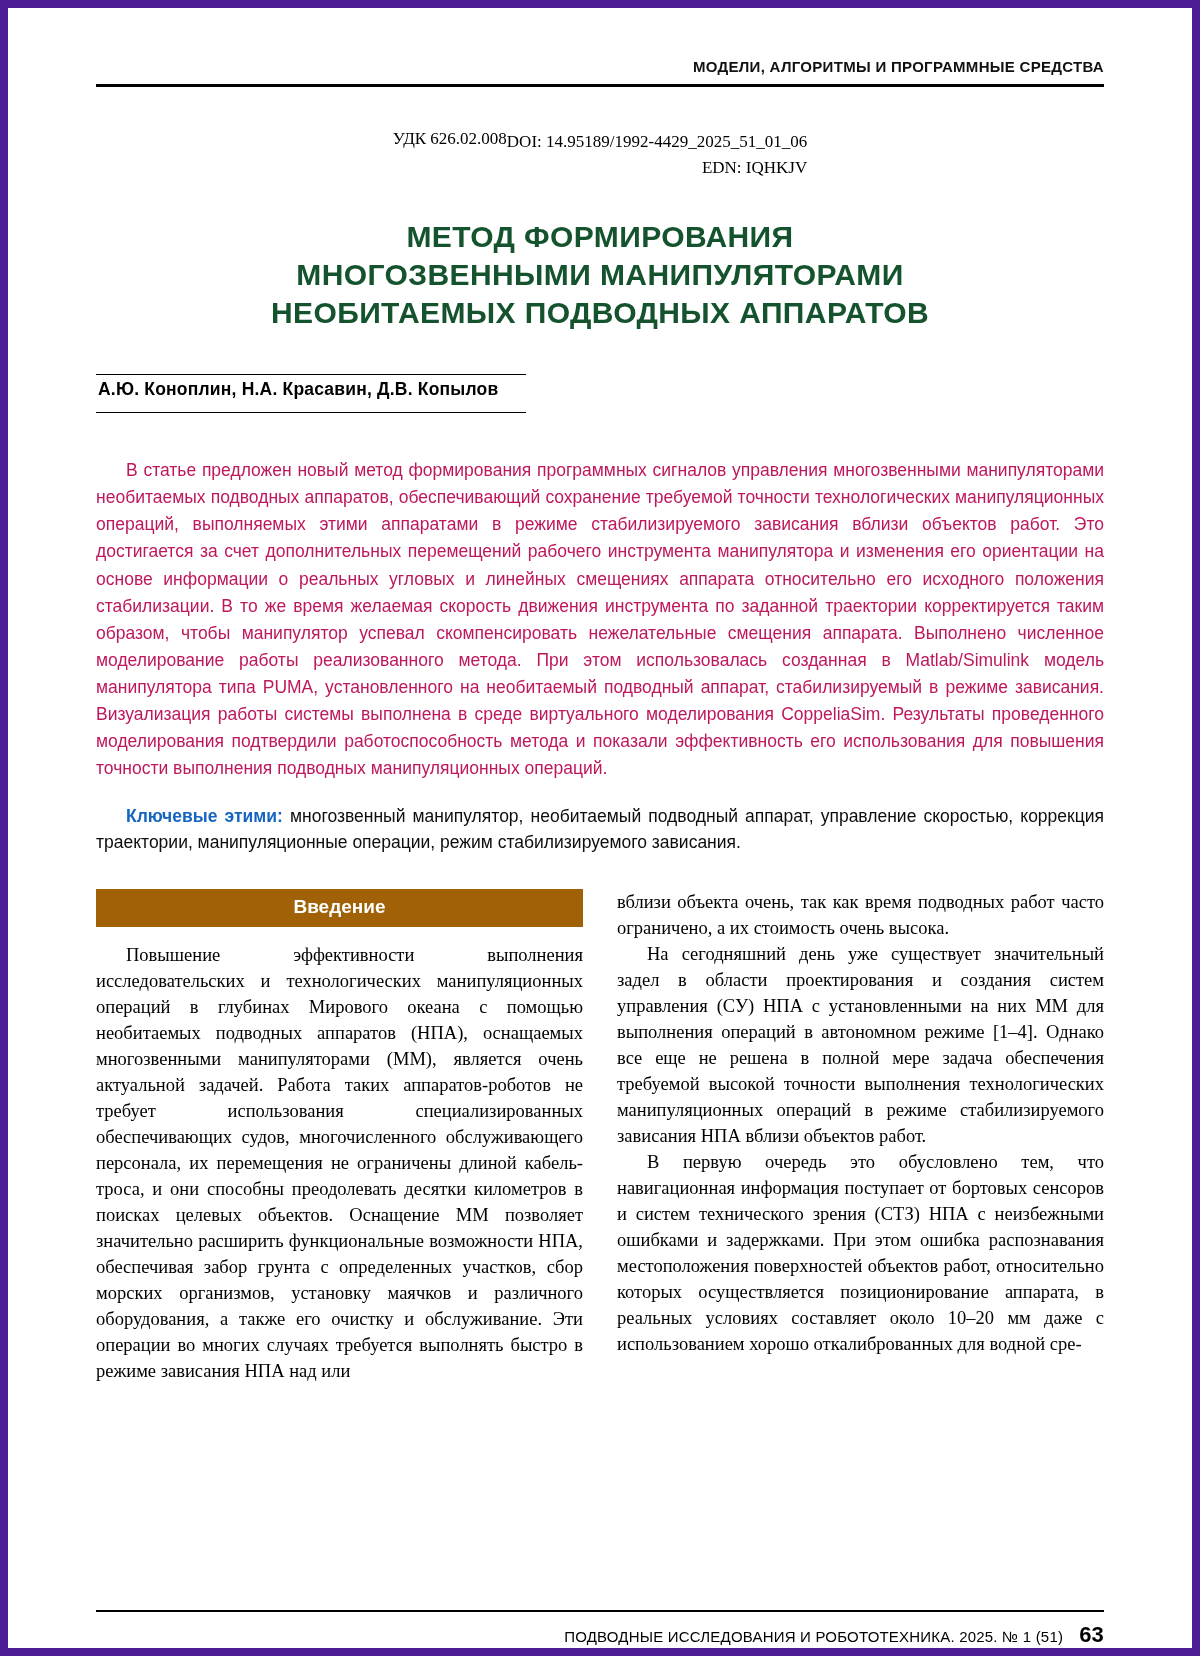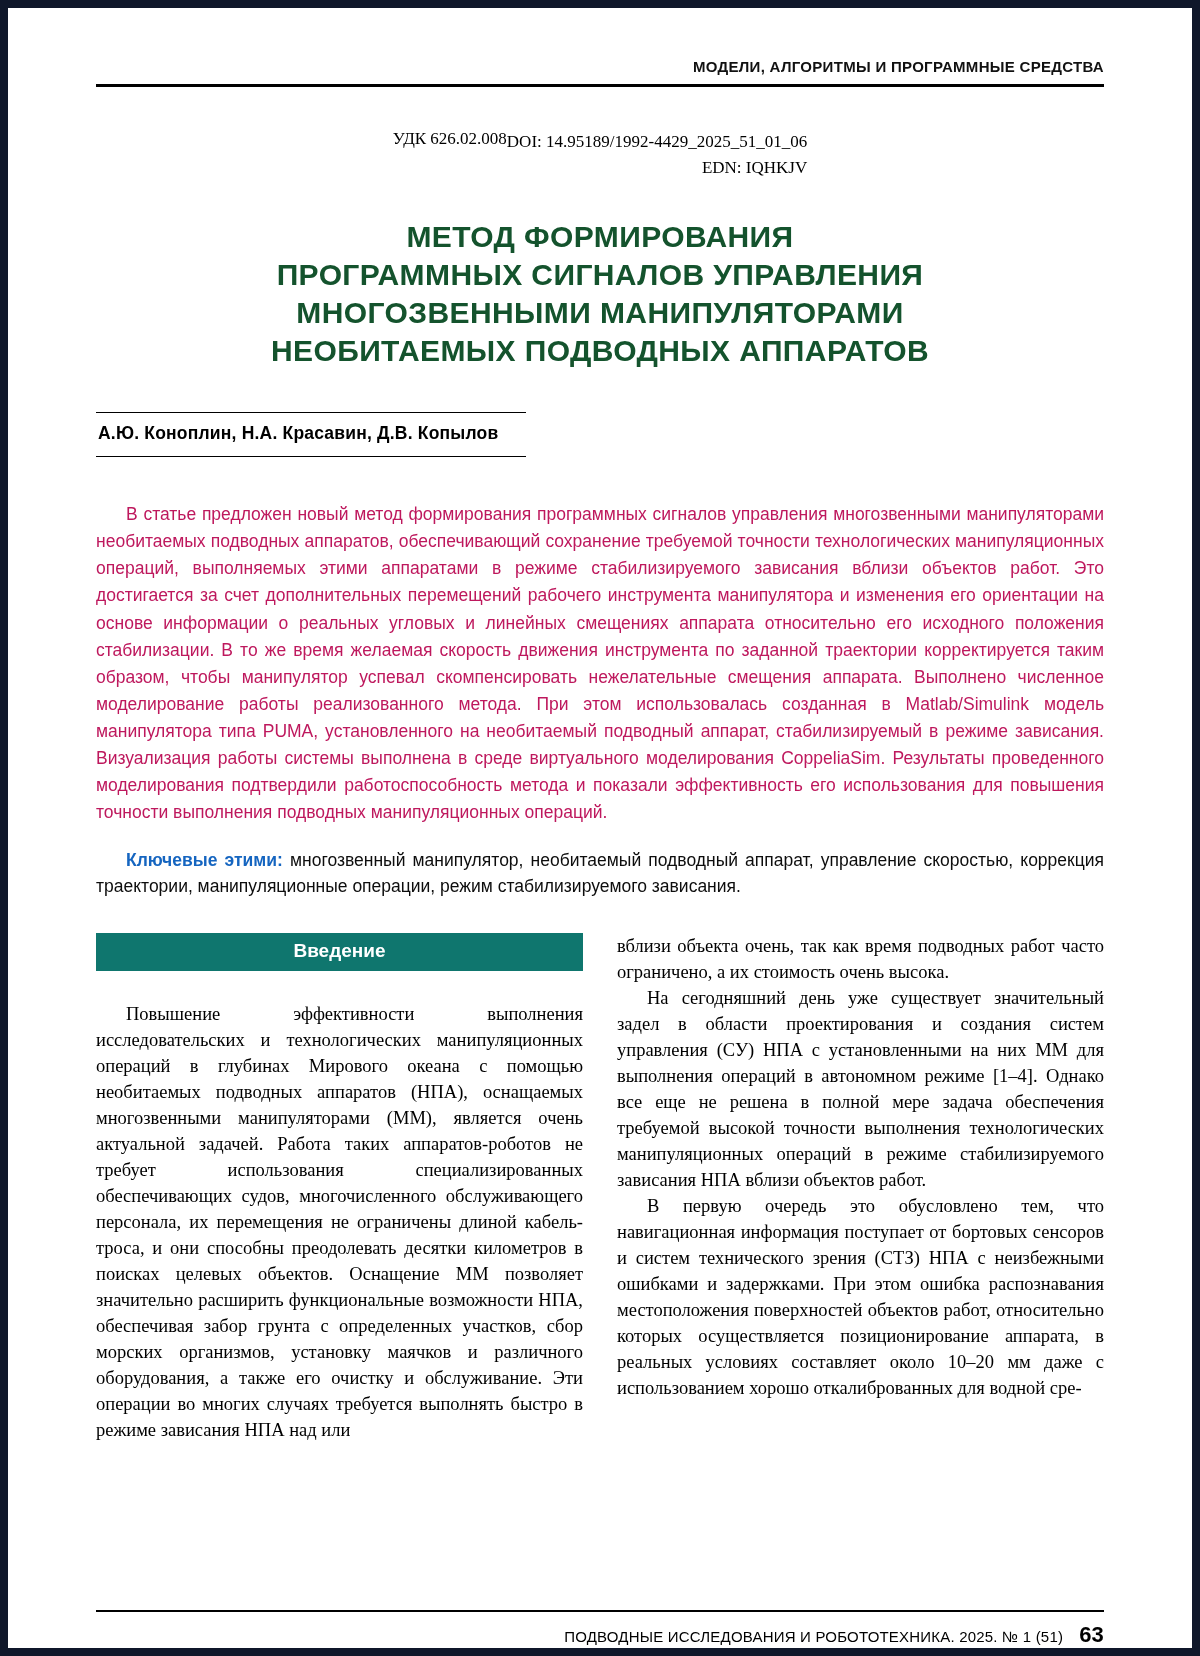--- a/index.html
+++ b/index.html
@@ -2,21 +2,21 @@
 <html lang="ru"><head>
 <meta charset="utf-8">
 <style>
   * { margin: 0; padding: 0; box-sizing: border-box; }
   html, body { background: #ffffff; }
   body { width: 1200px; }
 
   .page {
     width: 1200px;
     height: 1656px;
-    border: 8px solid #0f172a;
+    border: 8px solid #4c1d95;
     background: #ffffff;
     padding: 50px 88px 0 88px;
     display: flex;
     flex-direction: column;
     font-family: "Liberation Serif", serif;
     color: #000000;
     overflow: hidden;
   }
 
   .running-head {
@@ -51,21 +51,21 @@
     font-size: 30px;
     line-height: 38px;
     letter-spacing: 0.4px;
   }
 
   .authors-wrap { margin-top: 42px; }
   .authors {
     display: inline-block;
     border-top: 1.5px solid #000000;
     border-bottom: 1.5px solid #000000;
-    padding: 10px 28px 12px 2px;
+    padding: 4px 28px 12px 2px;
     font-family: "Liberation Sans", sans-serif;
     font-weight: bold;
     font-size: 17.5px;
     letter-spacing: 0.2px;
   }
 
   .abstract {
     margin-top: 44px;
     font-family: "Liberation Sans", sans-serif;
     font-size: 17.5px;
@@ -93,28 +93,28 @@
     flex: 1 1 auto;
     overflow: hidden;
   }
   .col {
     flex: 1;
     font-size: 18.5px;
     line-height: 26px;
     text-align: justify;
   }
   .section-header {
-    background: #0f766e;
+    background: #a16207;
     color: #ffffff;
     text-align: center;
     font-family: "Liberation Sans", sans-serif;
     font-weight: bold;
     font-size: 19px;
     padding: 5px 0 7px 0;
-    margin-bottom: 30px;
+    margin-bottom: 15px;
   }
   .col p.indent { text-indent: 30px; }
 
   .footer {
     margin-top: auto;
   }
   .footer-rule { height: 2px; background: #000000; }
   .footer-row {
     margin-top: 10px;
     display: flex;
@@ -141,21 +141,20 @@
   <div class="meta-row">
     <div class="udc">УДК 626.02.008</div>
     <div class="doi-block">
       <div class="doi">DOI: 14.95189/1992-4429_2025_51_01_06</div>
       <div class="edn">EDN: IQHKJV</div>
     </div>
   </div>
 
   <h1 class="title">
     <div class="title-line">МЕТОД ФОРМИРОВАНИЯ</div>
-    <div class="title-line">ПРОГРАММНЫХ СИГНАЛОВ УПРАВЛЕНИЯ</div>
     <div class="title-line">МНОГОЗВЕННЫМИ МАНИПУЛЯТОРАМИ</div>
     <div class="title-line">НЕОБИТАЕМЫХ ПОДВОДНЫХ АППАРАТОВ</div>
   </h1>
 
   <div class="authors-wrap">
     <div class="authors">А.Ю. Коноплин, Н.А. Красавин, Д.В. Копылов</div>
   </div>
 
   <p class="abstract">В статье предложен новый метод формирования программных сигналов управления многозвенными манипуляторами необитаемых подводных аппаратов, обеспечивающий сохранение требуемой точности технологических манипуляционных операций, выполняемых этими аппаратами в режиме стабилизируемого зависания вблизи объектов работ. Это достигается за счет дополнительных перемещений рабочего инструмента манипулятора и изменения его ориентации на основе информации о реальных угловых и линейных смещениях аппарата относительно его исходного положения стабилизации. В то же время желаемая скорость движения инструмента по заданной траектории корректируется таким образом, чтобы манипулятор успевал скомпенсировать нежелательные смещения аппарата. Выполнено численное моделирование работы реализованного метода. При этом использовалась созданная в Matlab/Simulink модель манипулятора типа PUMA, установленного на необитаемый подводный аппарат, стабилизируемый в режиме зависания. Визуализация работы системы выполнена в среде виртуального моделирования CoppeliaSim. Результаты проведенного моделирования подтвердили работоспособность метода и показали эффективность его использования для повышения точности выполнения подводных манипуляционных операций.</p>
 

